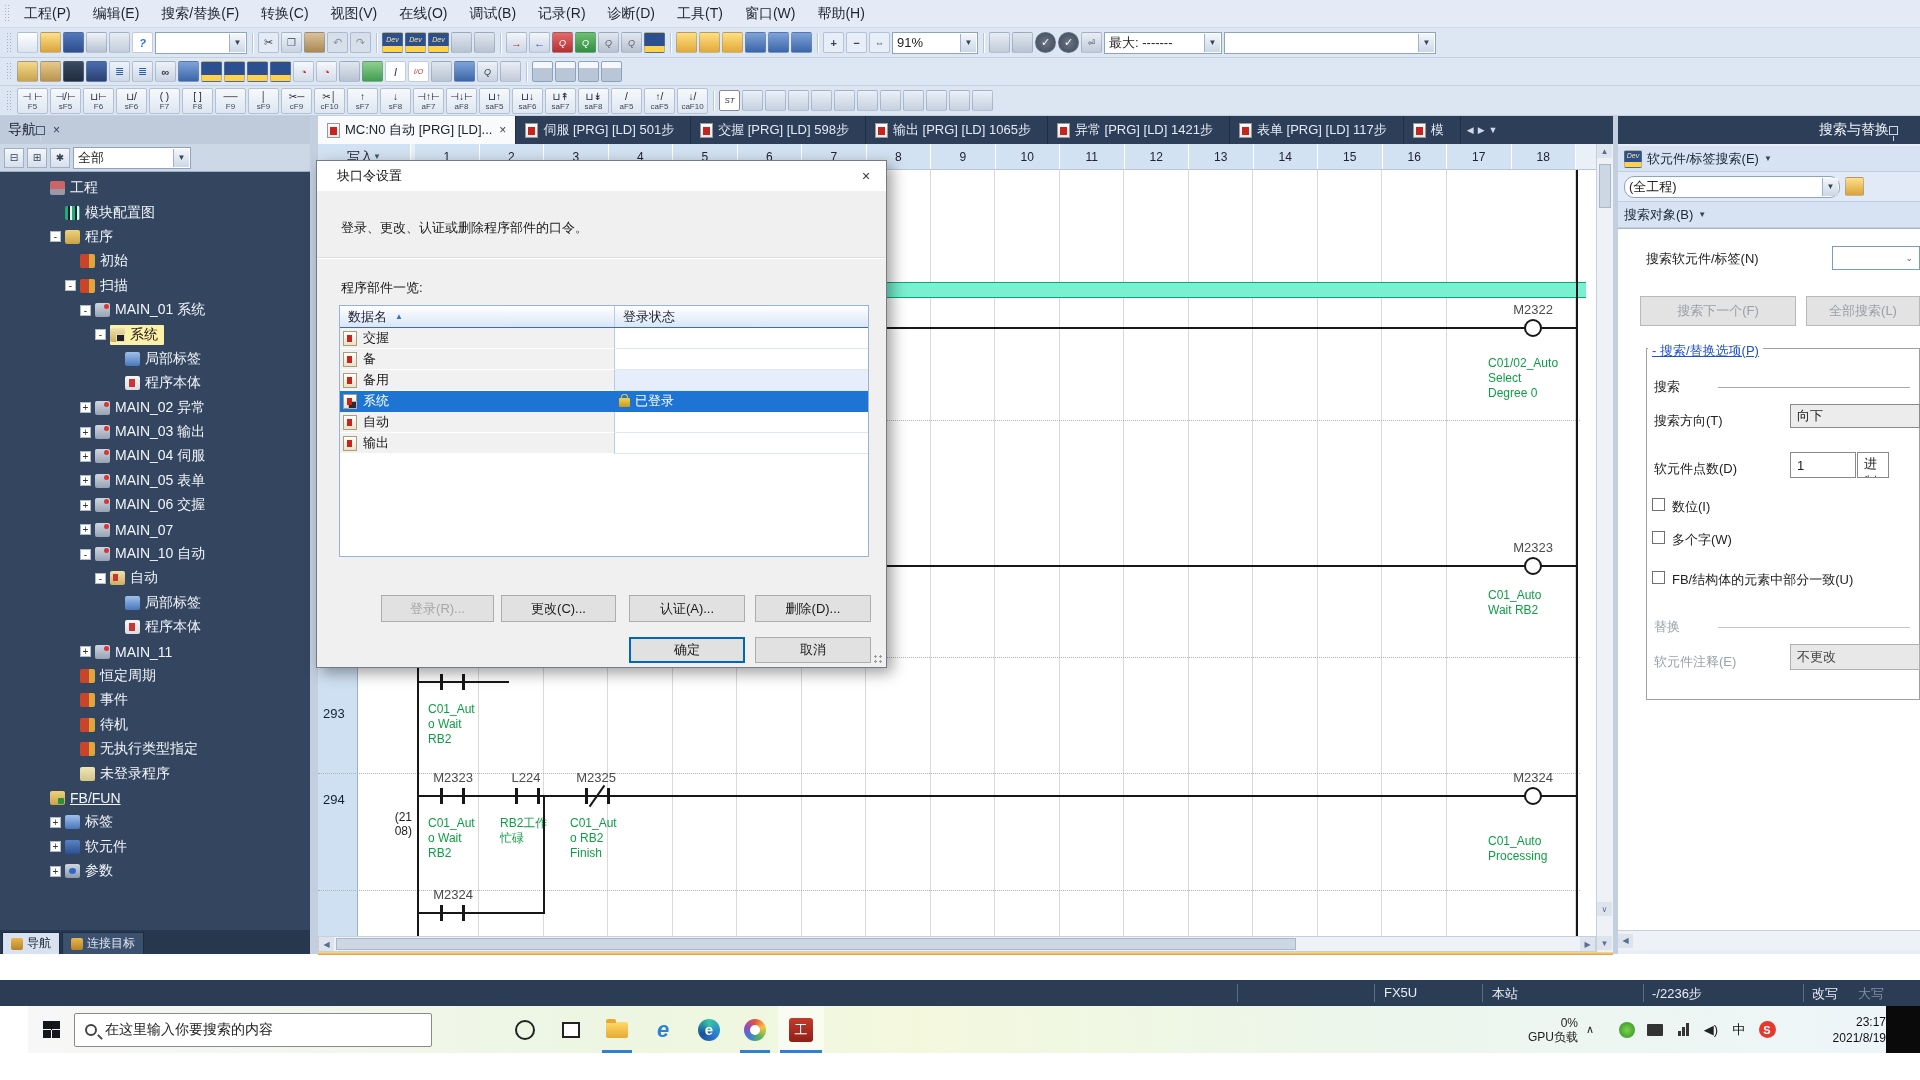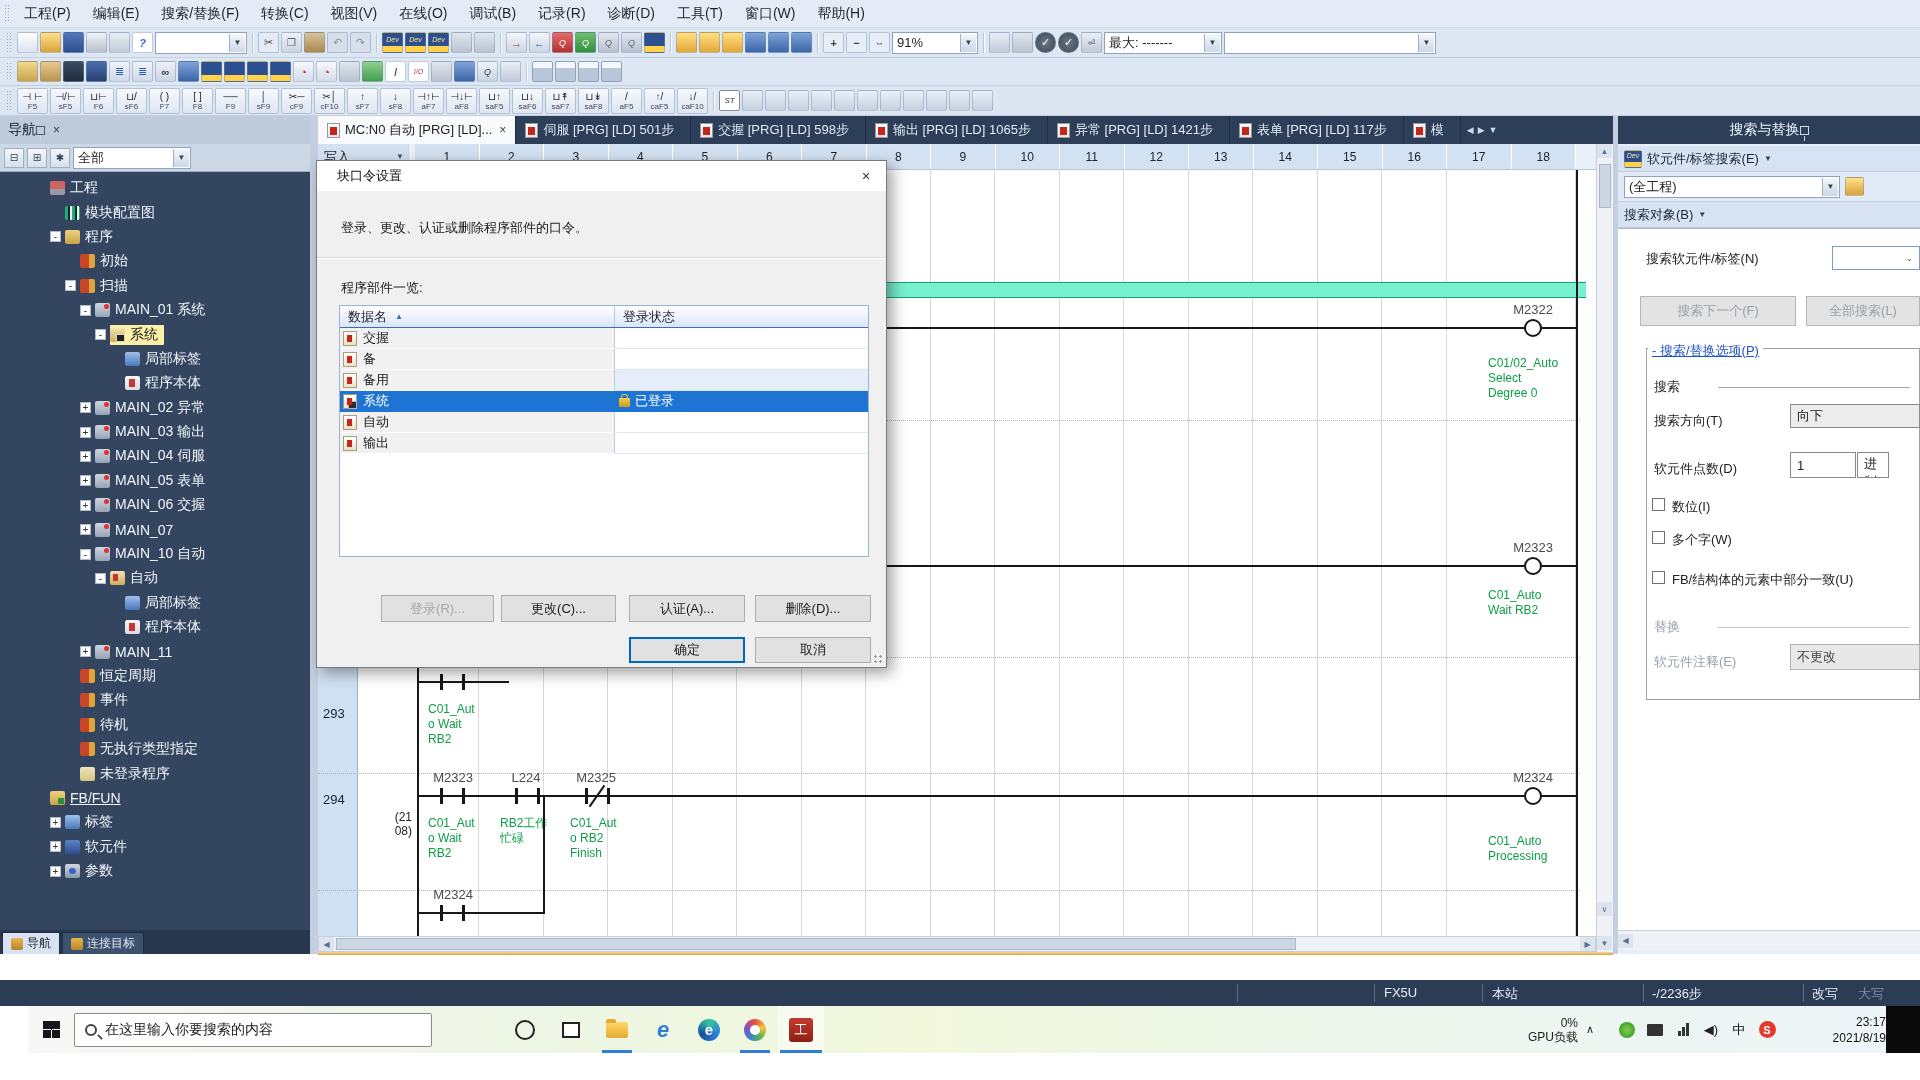--- a/index.html
+++ b/index.html
@@ -114,21 +114,21 @@
   .tabbar{position:absolute;left:318px;top:0;width:1295px;height:28px;background:#2c3e58;display:flex;align-items:stretch;overflow:hidden;}
   .etab{display:flex;align-items:center;gap:5px;font-size:13px;color:#e3eaf4;padding:0 9px;border-right:1px solid #1e2e46;white-space:nowrap;}
   .etab.active{background:#f8fafc;color:#1a1f28;}
   .etab .close{color:#8f9aa9;font-size:12px;margin-left:2px;}
   .etab.active .close{color:#444;}
   .doc-ico{width:13px;height:15px;background:linear-gradient(#fff,#e8e8e8);border:1px solid #999;position:relative;flex:none;}
   .doc-ico::after{content:"";position:absolute;left:2px;top:3px;width:7px;height:8px;background:#c4251d;}
   .tabctl{display:flex;align-items:center;gap:4px;color:#cfd9e8;font-size:9px;padding:0 6px;}
   .ruler{position:absolute;left:318px;top:28px;width:1278px;height:26px;background:#e9f0f8;display:flex;align-items:stretch;border-bottom:1px solid #b9c6d8;}
   .rcell{background:#d3e2f2;border-right:1px solid #fff;font-size:12px;color:#223;display:flex;align-items:center;justify-content:center;flex:none;}
-  .rwrite{width:93px;justify-content:space-between;padding:2px 6px;font-size:13px;}
+  .rwrite{width:93px;padding:2px 6px;font-size:13px;}
   .canvas{position:absolute;left:318px;top:54px;width:1278px;height:766px;background:#fff;overflow:hidden;}
   .gridcols{position:absolute;left:97px;top:0;width:1162px;height:766px;background:repeating-linear-gradient(90deg,transparent 0 63.5px,#d9d9d9 63.5px 64.5px);}
   .gutter{position:absolute;left:0;top:0;width:40px;height:766px;background:#cfe0f2;border-right:1px solid #9ab0cc;}
   .stepcol{position:absolute;left:40px;top:0;width:57px;height:766px;background:#fff;}
   .dhl{position:absolute;border-top:1px dotted #b2b2b2;height:0;}
   .teal{position:absolute;left:40px;top:112px;width:1228px;height:16px;background:#79f0d0;border-top:1px solid #0aa878;border-bottom:1px solid #0aa878;}
   .hl{position:absolute;height:2px;background:#171717;}
   .vlw{position:absolute;width:2px;background:#171717;}
   .cbar{position:absolute;width:3px;height:16px;background:#171717;}
   .slash{position:absolute;width:26px;height:2px;background:#171717;transform:rotate(-55deg);}
@@ -139,21 +139,21 @@
   .lstep{position:absolute;font-size:12px;line-height:14px;color:#222;white-space:pre-line;text-align:right;width:26px;}
   .hscroll{position:absolute;left:318px;top:820px;width:1278px;height:16px;background:#eef1f5;border:1px solid #c6cfdb;display:flex;align-items:center;}
   .sbtn{width:15px;height:14px;background:#dde4ee;color:#56708e;font-size:8px;display:flex;align-items:center;justify-content:center;flex:none;}
   .hthumb{margin-left:2px;width:960px;height:12px;background:#cdd7e4;border:1px solid #aab8cc;}
   .orange{position:absolute;left:318px;top:836px;width:1295px;height:3px;background:linear-gradient(#f7dd9a,#e09c3c);}
   .vscroll{position:absolute;left:1596px;top:28px;width:17px;height:808px;background:#eef1f5;border-left:1px solid #c6cfdb;}
   .vthumb{position:absolute;left:2px;top:20px;width:12px;height:44px;background:#cdd7e4;border:1px solid #aab8cc;}
 
   
   .panel{position:absolute;left:1618px;top:0;width:302px;height:838px;background:#e8eef7;}
-  .p-header{position:absolute;left:0;top:0;width:302px;height:28px;background:#2c3e58;color:#eef3fa;font-size:14px;display:flex;align-items:center;justify-content:center;padding:0 22px;}
+  .p-header{position:absolute;left:0;top:0;width:302px;height:28px;background:#2c3e58;color:#eef3fa;font-size:14px;display:flex;align-items:center;justify-content:flex-end;padding:0 22px;}
   .pin{width:9px;height:9px;border:1px solid #cfd8e8;position:relative;}
   .pin::after{content:"";position:absolute;left:3px;top:9px;width:1px;height:5px;background:#cfd8e8;}
   .p-row{position:absolute;left:0;width:302px;background:#d7e3f2;display:flex;align-items:center;font-size:13px;color:#1b2636;padding:0 6px;gap:5px;border-bottom:1px solid #bfcde0;}
   .p-white{position:absolute;left:0;top:112px;width:302px;height:702px;background:#fff;border-top:1px solid #a9b7c9;}
   .plabel{position:absolute;font-size:13px;color:#222;}
   .plabel.dis{color:#9aa2ac;}
   .pbtn{position:absolute;height:30px;background:#e3e3e3;border:1px solid #b8b8b8;color:#9aa0a8;font-size:13px;display:flex;align-items:center;justify-content:center;}
   .plink{position:absolute;font-size:13px;color:#1f51c8;text-decoration:underline;background:#fff;padding:0 4px;}
   .pbox{position:absolute;border:1px solid #a0a0a0;}
   .prule{position:absolute;height:1px;background:#a8a8a8;}
@@ -879,21 +879,21 @@
       <div class="p-header">
         <span>搜索与替换</span>
         <span class="pin"></span>
       </div>
       <div class="p-row" style="top:30px;height:26px;">
         <i class="ti ti-dev-comment" style="width:18px;height:18px;"></i>
         <span>软元件/标签搜索(E)</span>
         <span style="font-size:8px;color:#345;">▼</span>
       </div>
       <div class="p-row" style="top:56px;height:30px;background:#e1eaf6;">
-        <div class="combo" style="width:216px;">
+        <div class="combo" style="width:216px;border-radius:10px;">
             <span>(全工程)</span>
             <span class="arr">▼</span>
           </div>
         <i class="ti ti-open" style="width:19px;height:19px;"></i>
       </div>
       <div class="p-row" style="top:86px;height:26px;">
         <span>搜索对象(B)</span>
         <span style="font-size:8px;color:#345;">▼</span>
       </div>
 

